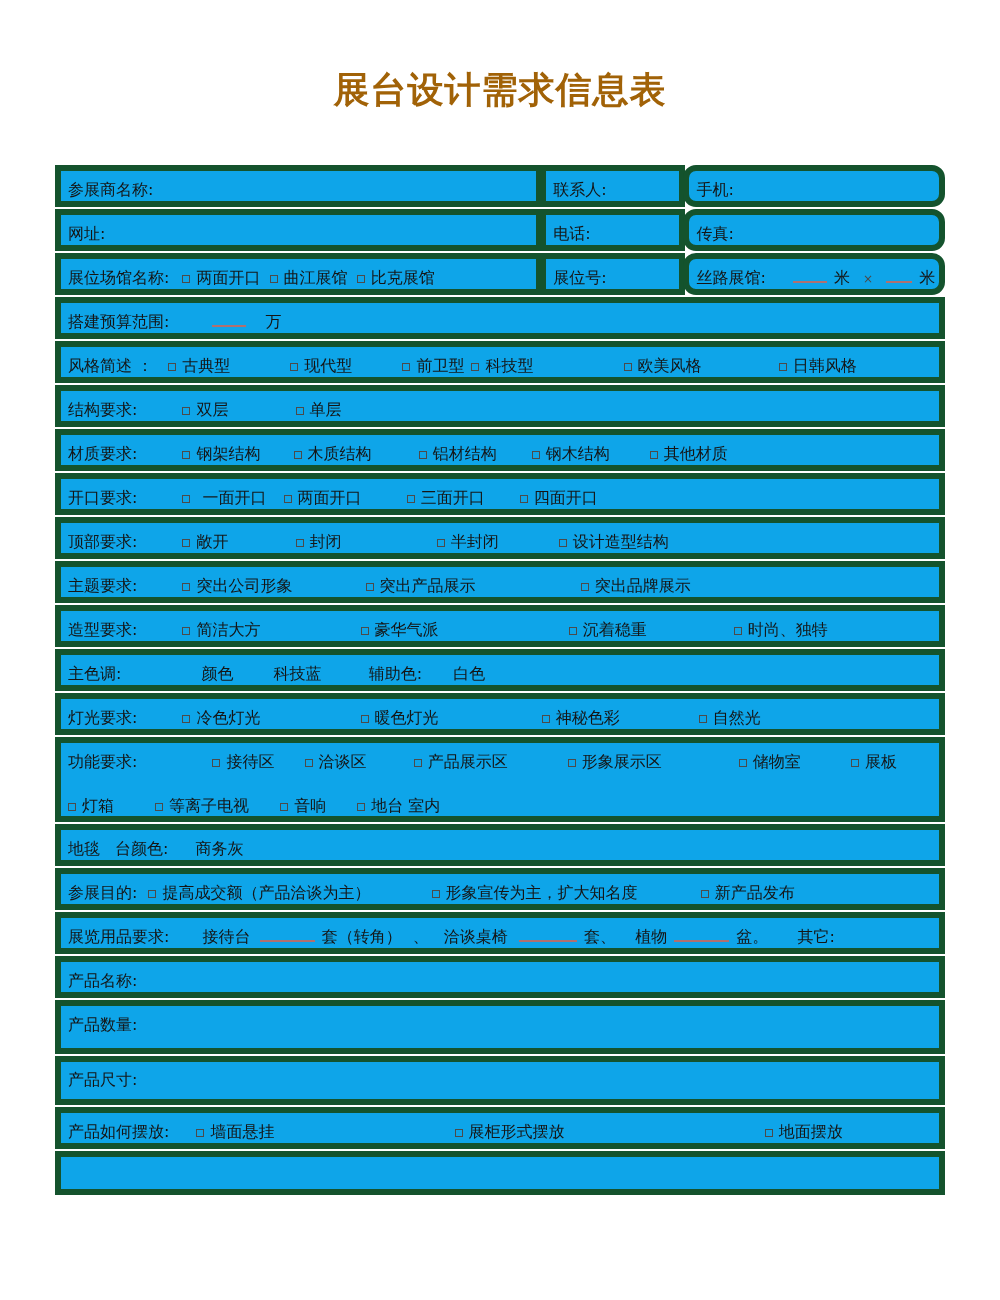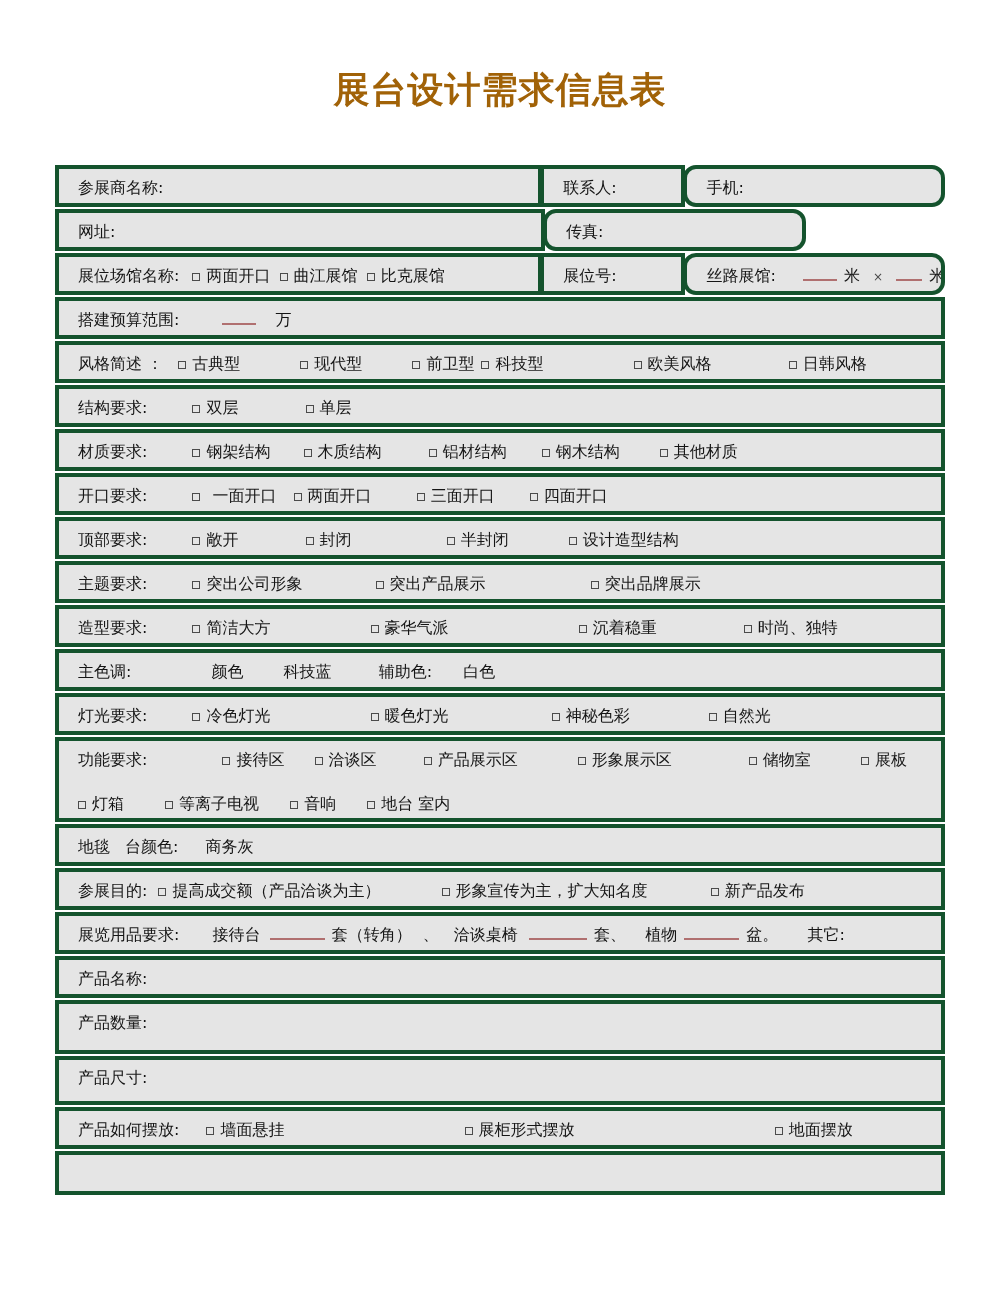--- a/index.html
+++ b/index.html
@@ -15,23 +15,23 @@
     margin: 66px 0 0 0;
     text-align: center;
     font-size: 36px;
     font-weight: bold;
     letter-spacing: 1px;
     color: #a16207;
   }
   .form { width: 890px; margin: 50px 0 0 55px; }
   .row { display: flex; margin-bottom: 2px; }
   .cell {
-    border: 4px solid #14532d;
-    background: #e5e5e5;
-    padding: 9px 7px 0 19px;
+    border: 6px solid #14532d;
+    background: #0ea5e9;
+    padding: 9px 7px 0 7px;
     font-size: 16px;
     line-height: 20px;
     height: 42px;
     white-space: nowrap;
     overflow: hidden;
   }
   .cell + .cell { margin-left: -2px; }
   .c1 { width: 490px; }
   .c2 { width: 146px; }
   .c3 { width: 263px; border-radius: 13px; }
@@ -64,20 +64,21 @@
 <div class="form">
 
   <div class="row">
     <div class="cell c1"><span>参展商名称:</span></div>
     <div class="cell c2"><span>联系人:</span></div>
     <div class="cell c3"><span>手机:</span></div>
   </div>
 
   <div class="row">
     <div class="cell c1"><span>网址:</span></div>
+    <div class="cell c2"><span>电话:</span></div>
     <div class="cell c3"><span>传真:</span></div>
   </div>
 
   <div class="row">
     <div class="cell c1">
       <span>展位场馆名称:</span>
       <span class="opt" style="margin-left:8px"><span class="cb"></span><span>两面开口</span></span>
       <span class="opt" style="margin-left:4px"><span class="cb"></span><span>曲江展馆</span></span>
       <span class="opt" style="margin-left:4px"><span class="cb"></span><span>比克展馆</span></span>
     </div>

